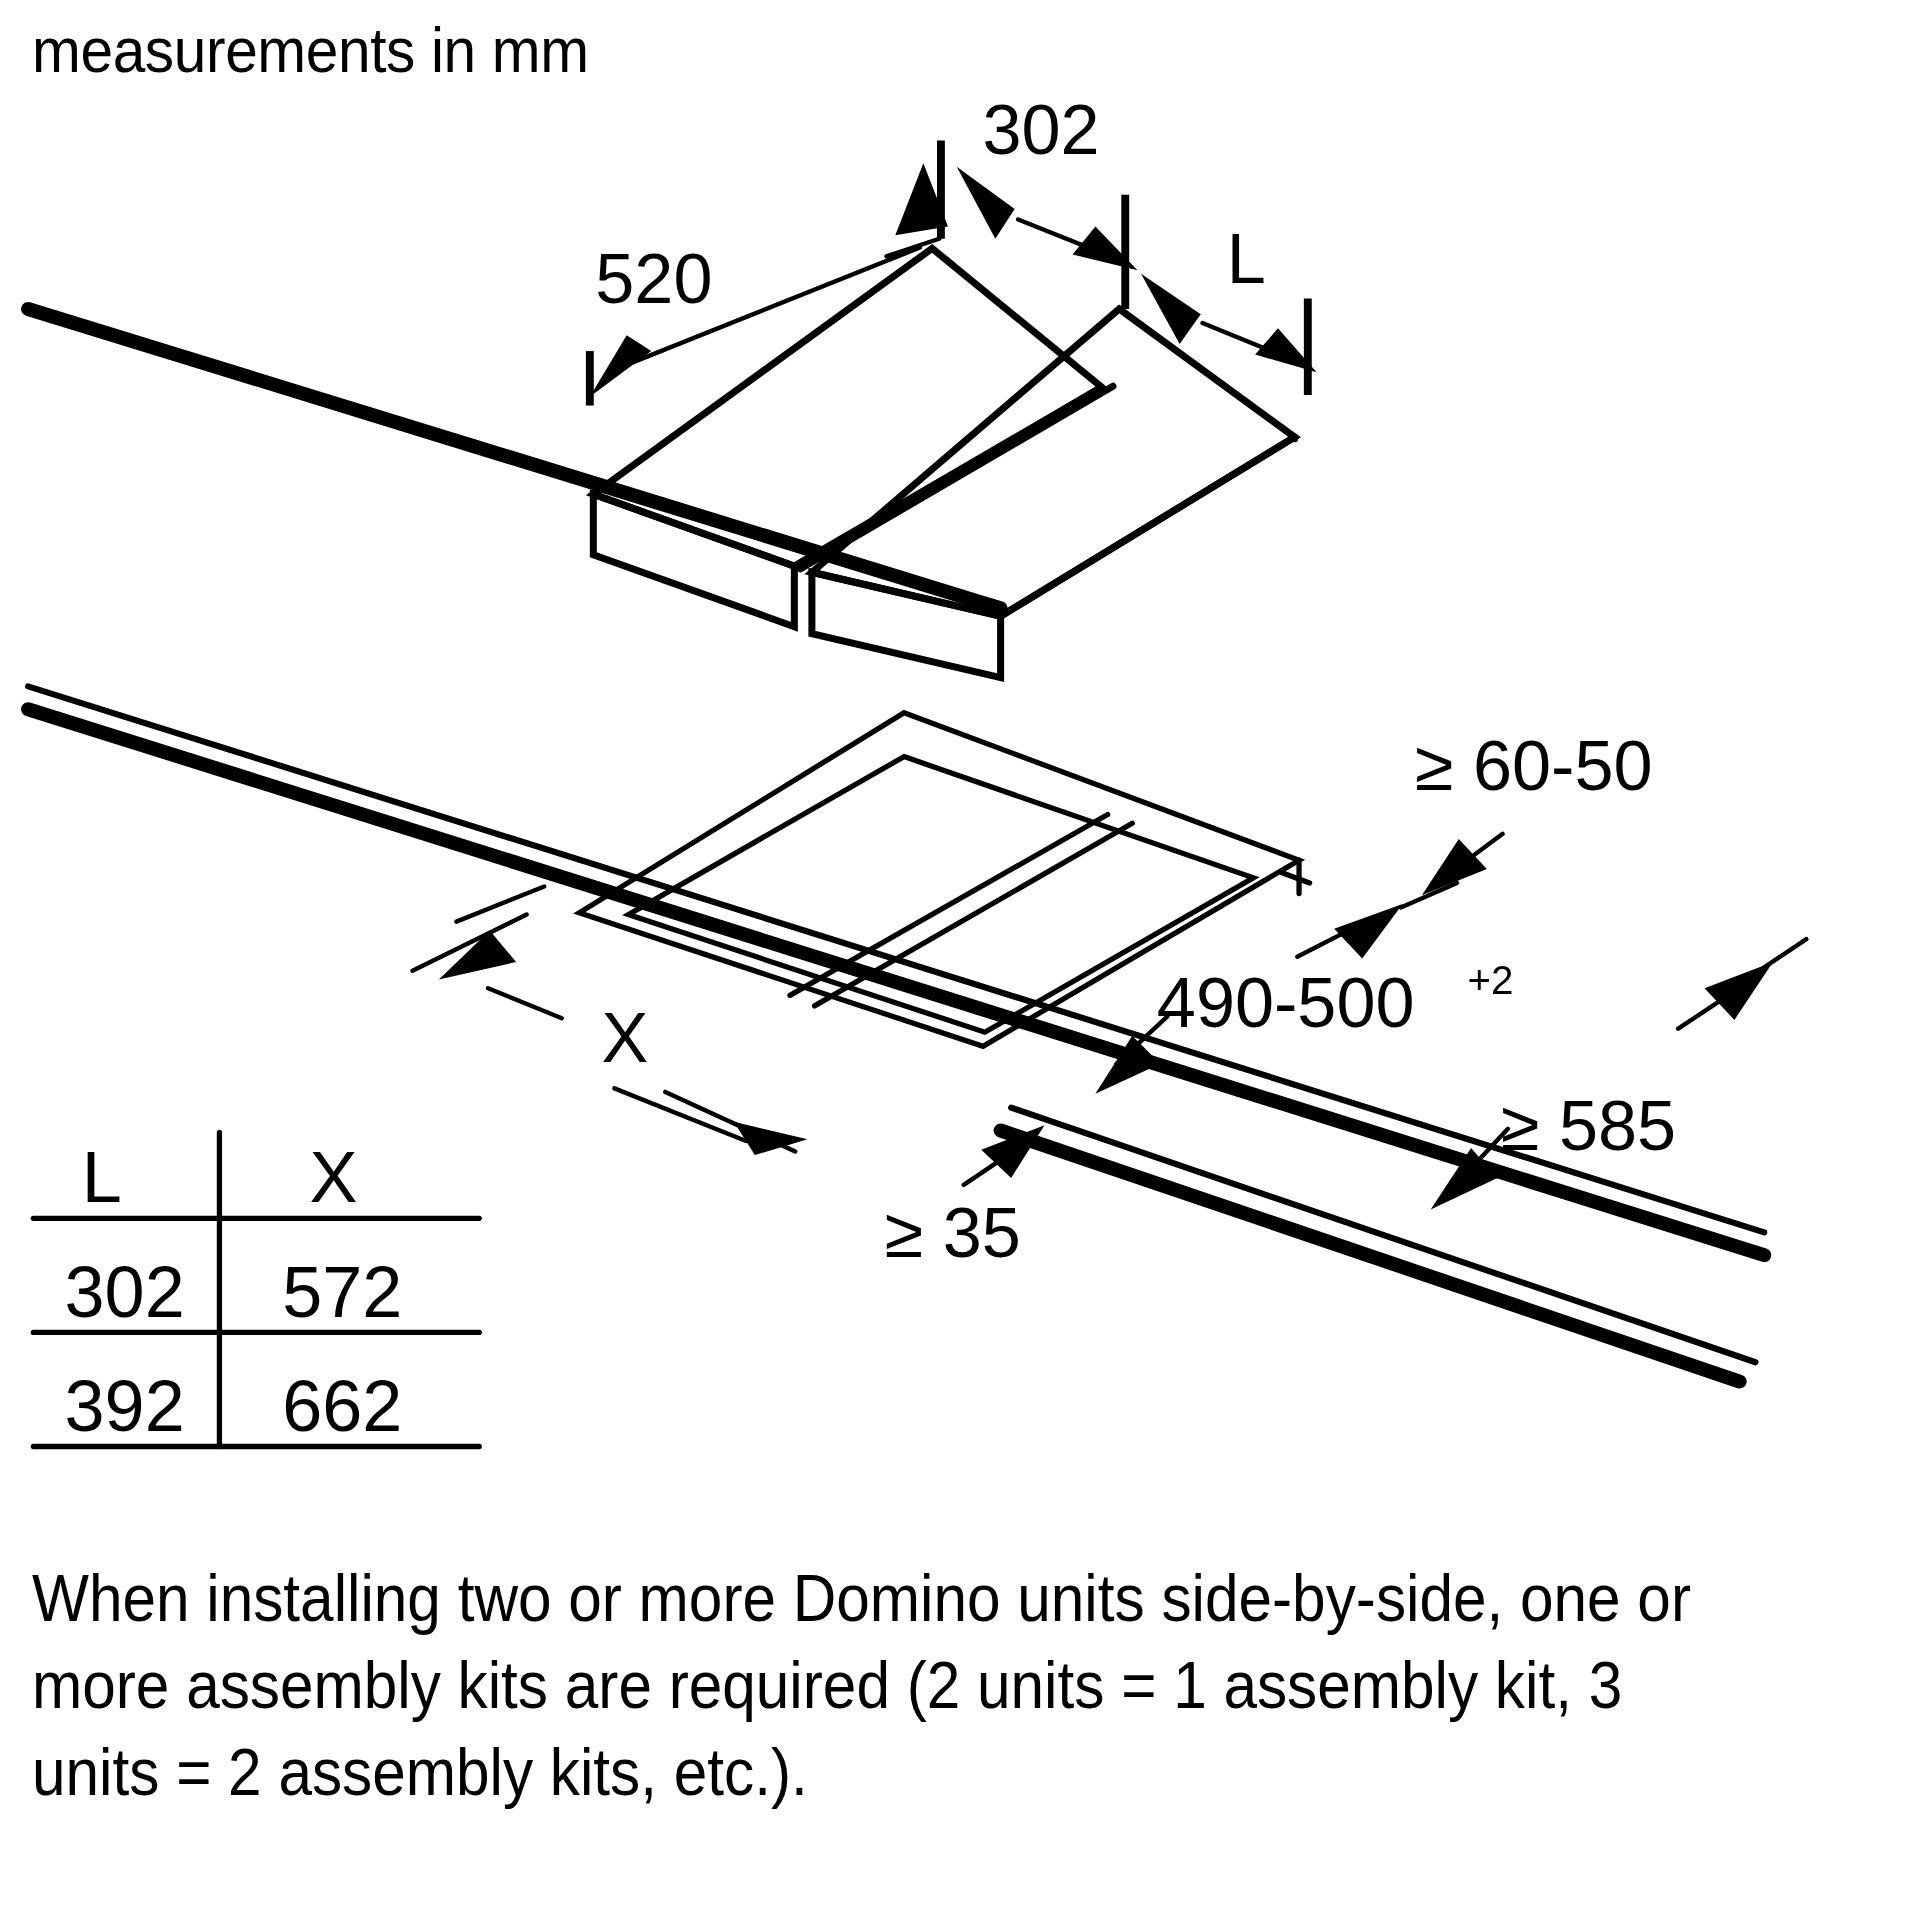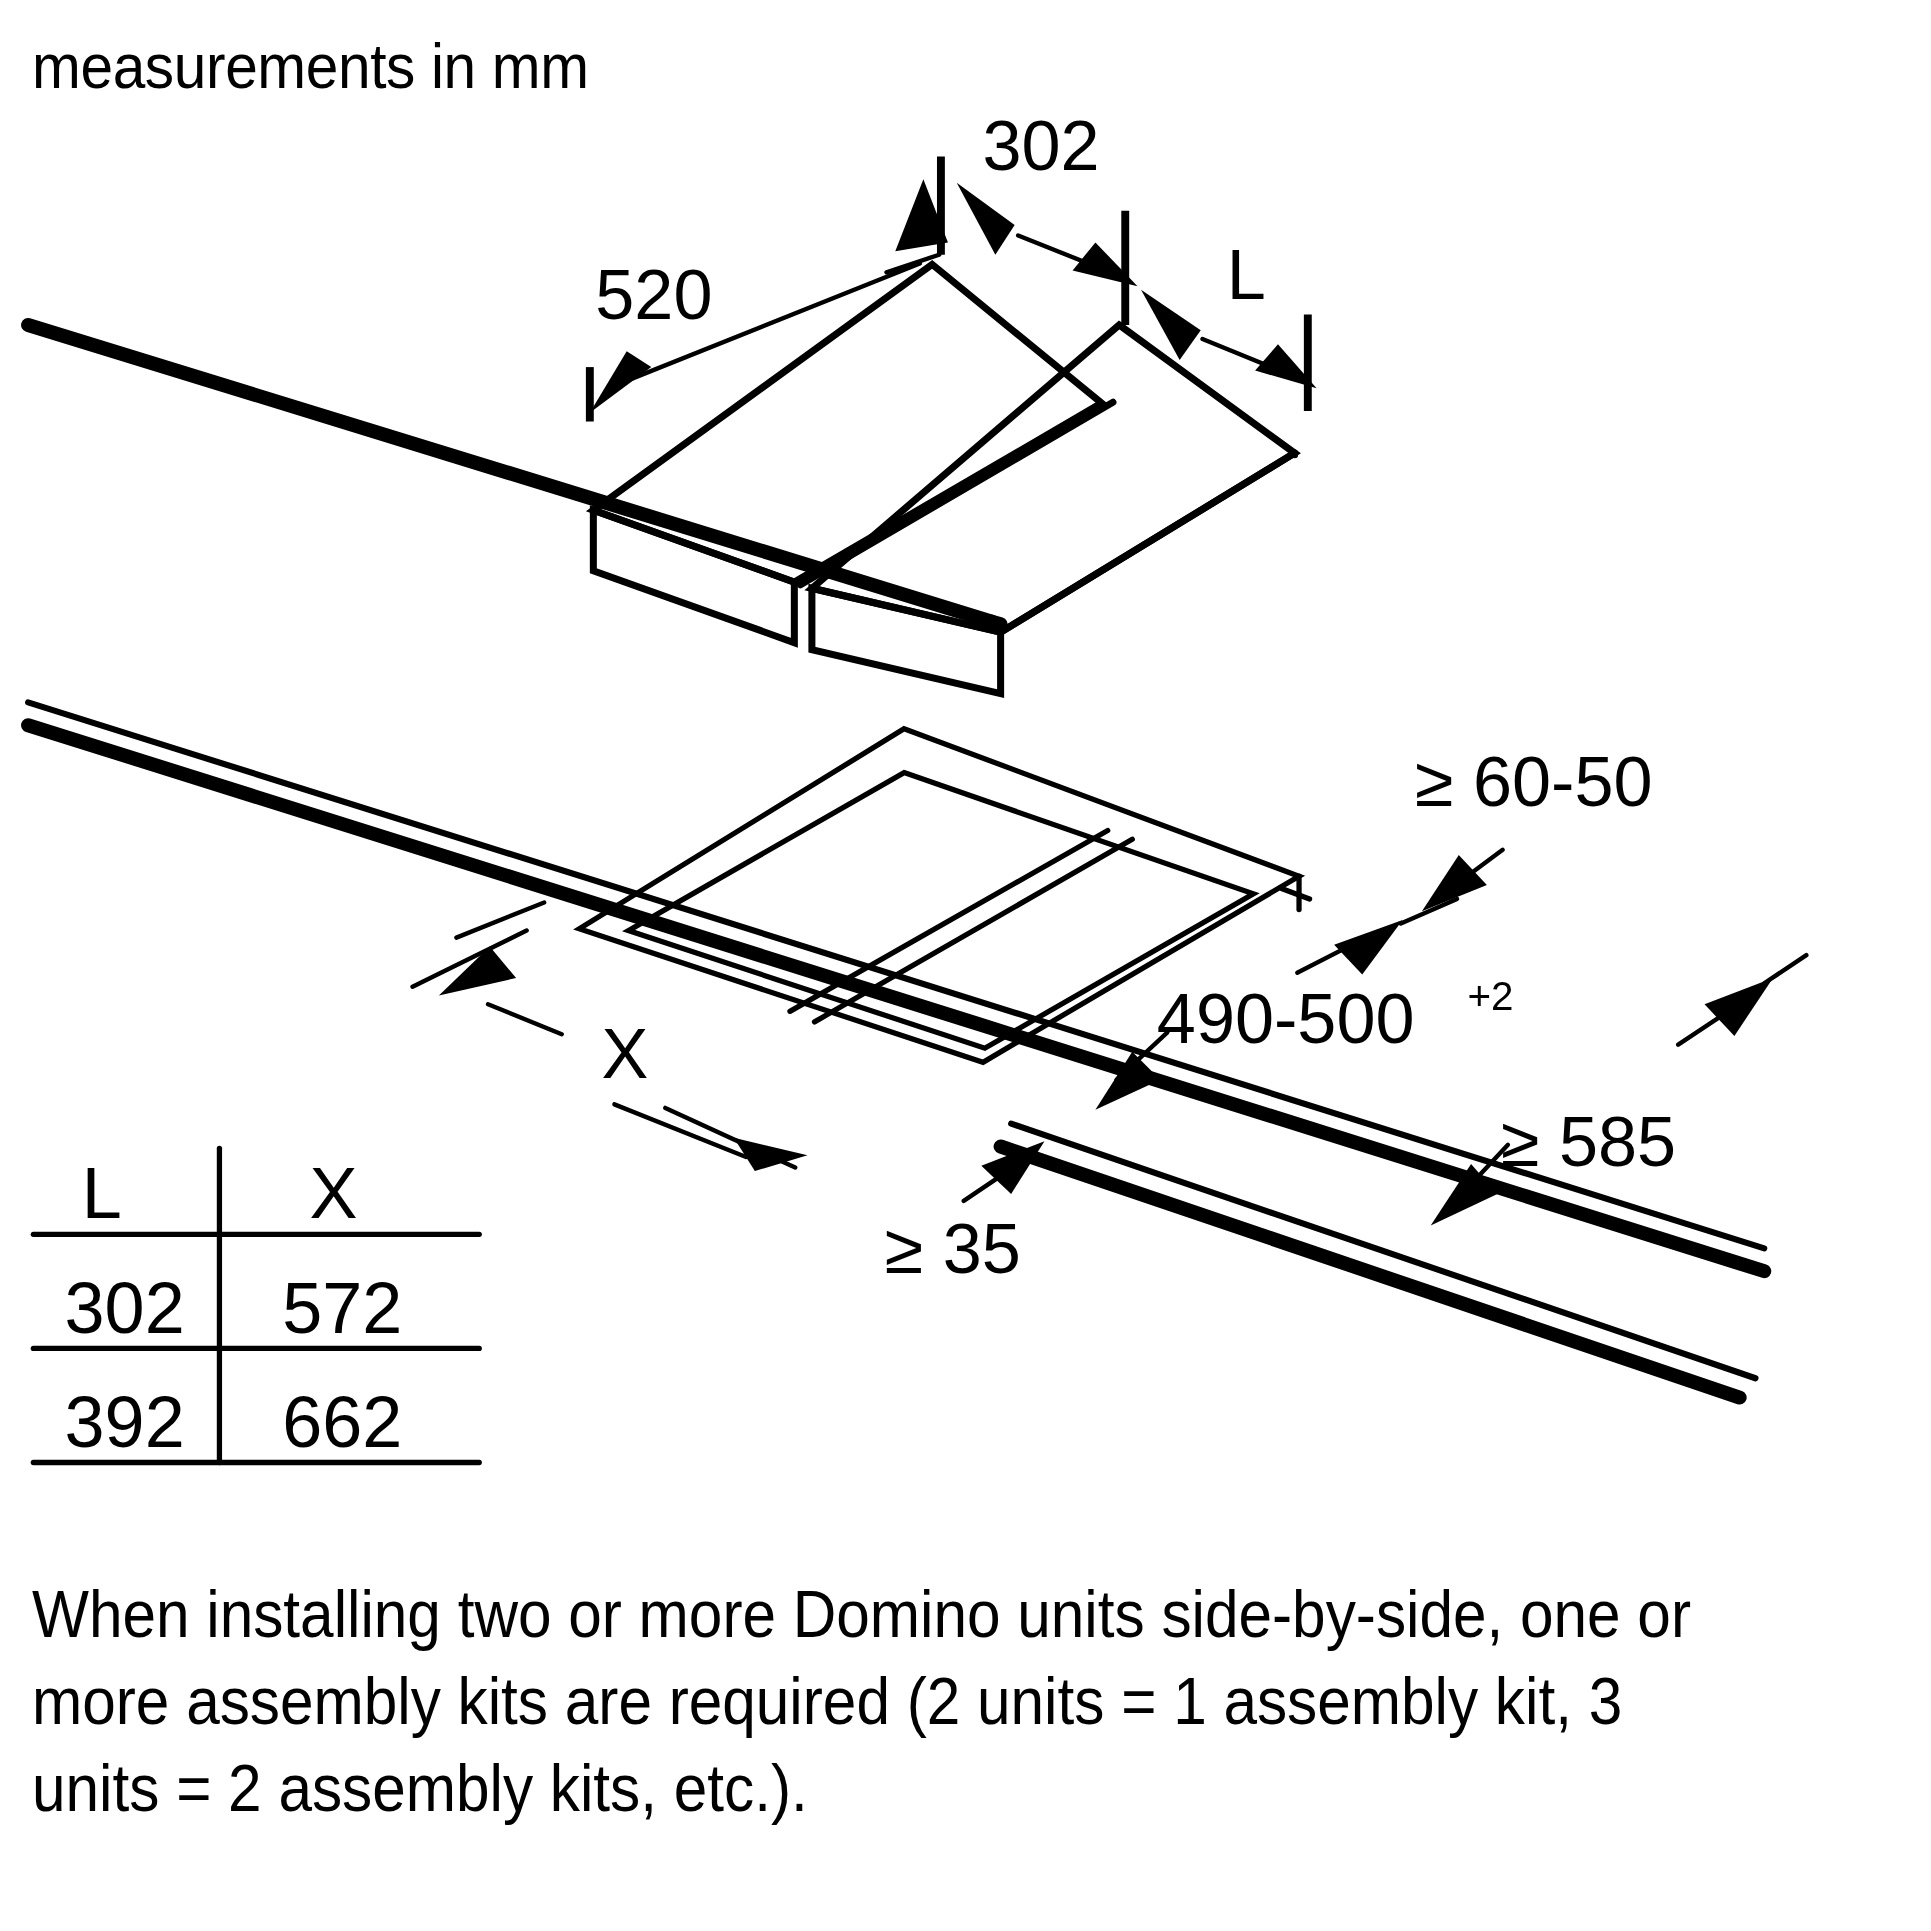--- a/index.html
+++ b/index.html
@@ -10,21 +10,21 @@
   body {
     width: 1931px;
     height: 1931px;
     font-family: "Liberation Sans", sans-serif;
     color: #000000;
     overflow: hidden;
     position: relative;
   }
   #root {
     position: absolute;
-    left: 0; top: 16px;
+    left: 0; top: 0;
     width: 1931px;
     height: 1547px;
   }
   .hdr {
     position: absolute;
     left: 32px;
     top: 19.3px;
     font-size: 63px;
     line-height: 1.0;
     letter-spacing: -0.4px;

